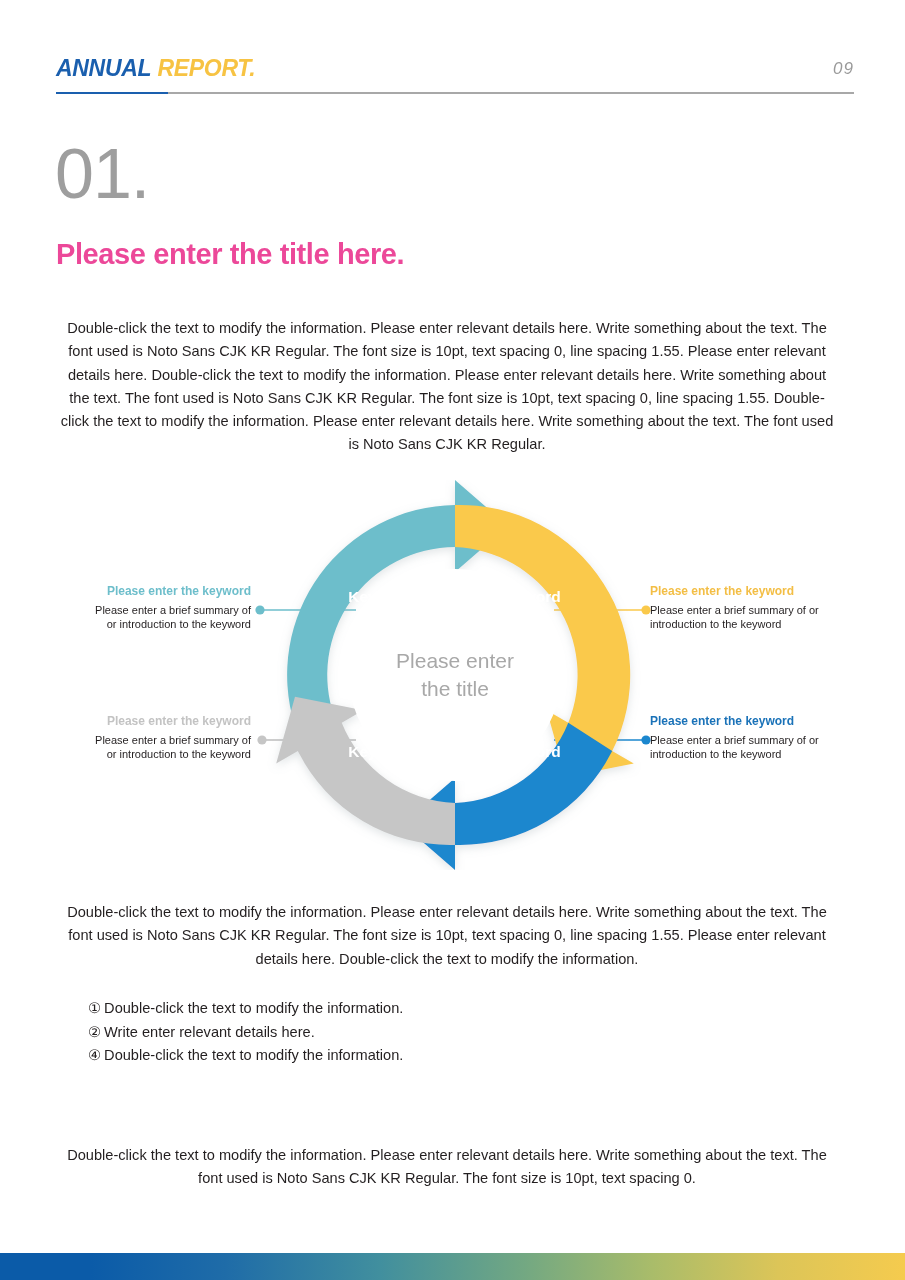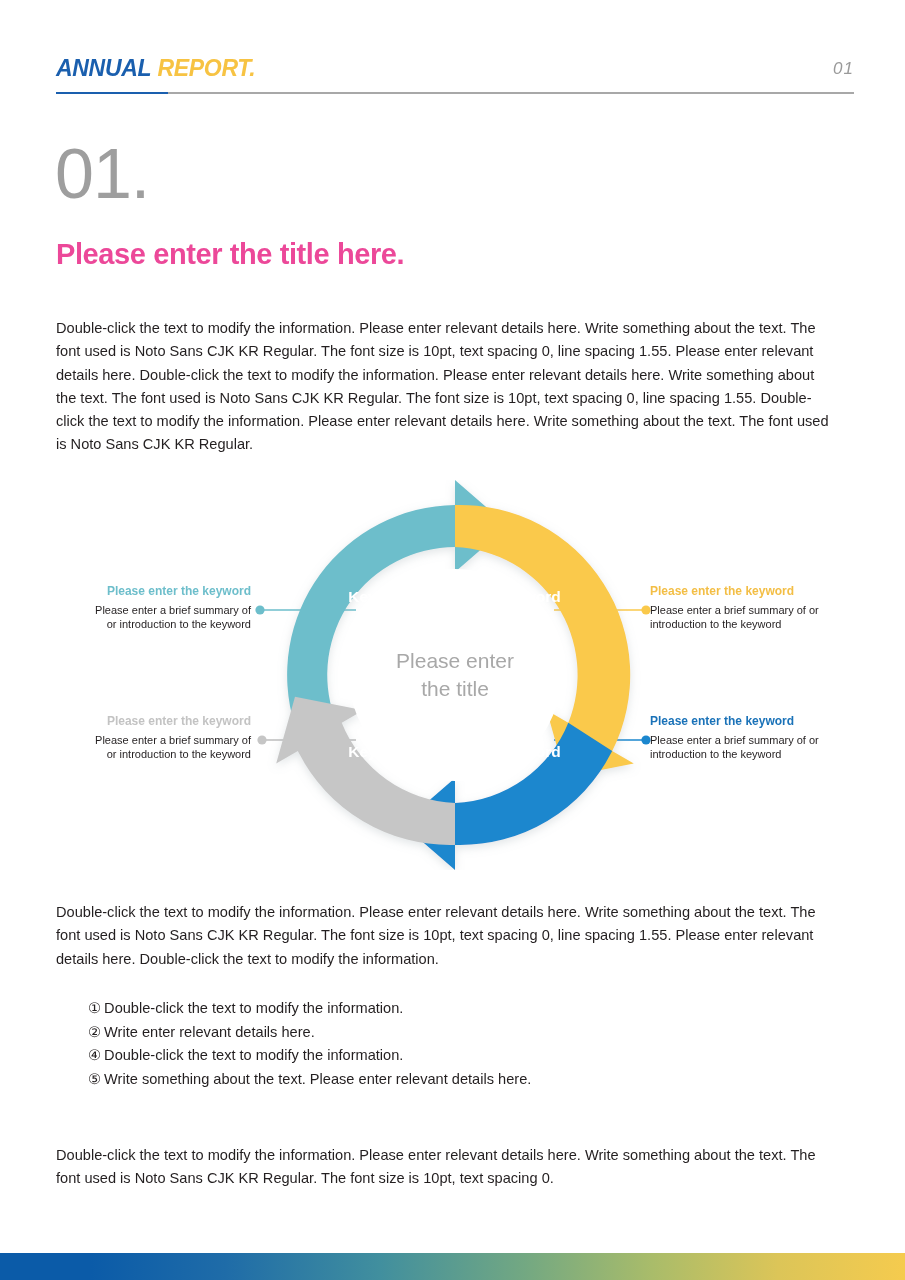--- a/index.html
+++ b/index.html
@@ -85,21 +85,21 @@
   }
 
   
   .para {
     position: absolute;
     left: 56px;
     width: 782px;
     font-size: 14.6px;
     color: #231f20;
     line-height: 23.3px;
-    text-align: left;
+    text-align: center;
   }
   #para-intro { top: 317px; }
   #para-mid   { top: 901px; }
   #para-end   { top: 1144px; }
 
   
   .num-list {
     position: absolute;
     left: 88px;
     top: 997px;
@@ -163,21 +163,21 @@
         #DCC558 86%, #F5CB4E 100%);
   }
 </style>
 </head>
 <body>
 
 <div class="header">
   <div class="header-title">
     <span class="ht-blue">ANNUAL</span><span>&nbsp;</span><span class="ht-gold">REPORT.</span>
   </div>
-  <div class="header-page">01</div>
+  <div class="header-page">09</div>
   <div class="header-rule"></div>
   <div class="header-rule-accent"></div>
 </div>
 
 <div class="sec-number">01.</div>
 <div class="sec-title">Please enter the title here.</div>
 
 <div class="para" id="para-intro">Double-click the text to modify the information. Please enter relevant details here. Write something about the text. The font used is Noto Sans CJK KR Regular. The font size is 10pt, text spacing 0, line spacing 1.55. Please enter relevant details here. Double-click the text to modify the information. Please enter relevant details here. Write something about the text. The font used is Noto Sans CJK KR Regular. The font size is 10pt, text spacing 0, line spacing 1.55. Double-click the text to modify the information. Please enter relevant details here. Write something about the text. The font used is Noto Sans CJK KR Regular.</div>
 
 <div class="diagram">
@@ -285,18 +285,17 @@
     </div>
   </div>
 </div>
 
 <div class="para" id="para-mid">Double-click the text to modify the information. Please enter relevant details here. Write something about the text. The font used is Noto Sans CJK KR Regular. The font size is 10pt, text spacing 0, line spacing 1.55. Please enter relevant details here. Double-click the text to modify the information.</div>
 
 <div class="num-list">
     <div class="num-item"><span class="num-mark">①</span><span>Double-click the text to modify the information.</span></div>
     <div class="num-item"><span class="num-mark">②</span><span>Write enter relevant details here.</span></div>
     <div class="num-item"><span class="num-mark">④</span><span>Double-click the text to modify the information.</span></div>
-    <div class="num-item"><span class="num-mark">⑤</span><span>Write something about the text. Please enter relevant details here.</span></div>
   </div>
 
 <div class="para" id="para-end">Double-click the text to modify the information. Please enter relevant details here. Write something about the text. The font used is Noto Sans CJK KR Regular. The font size is 10pt, text spacing 0.</div>
 
 <div class="footer-bar"></div>
 
 </body></html>

